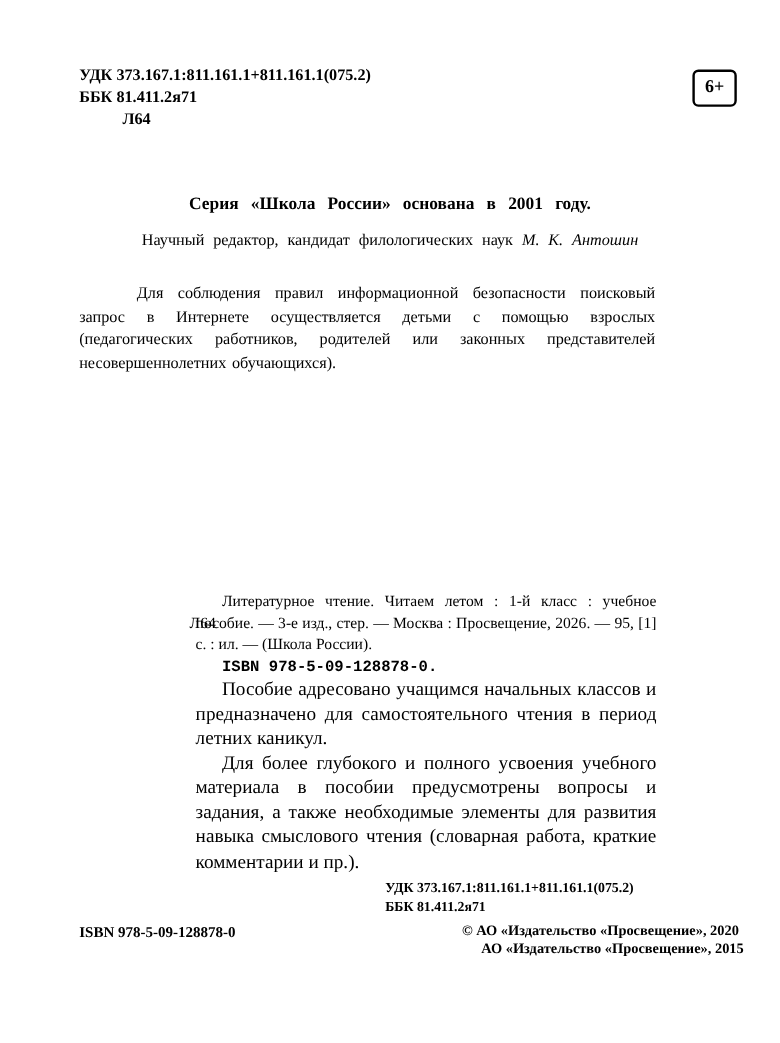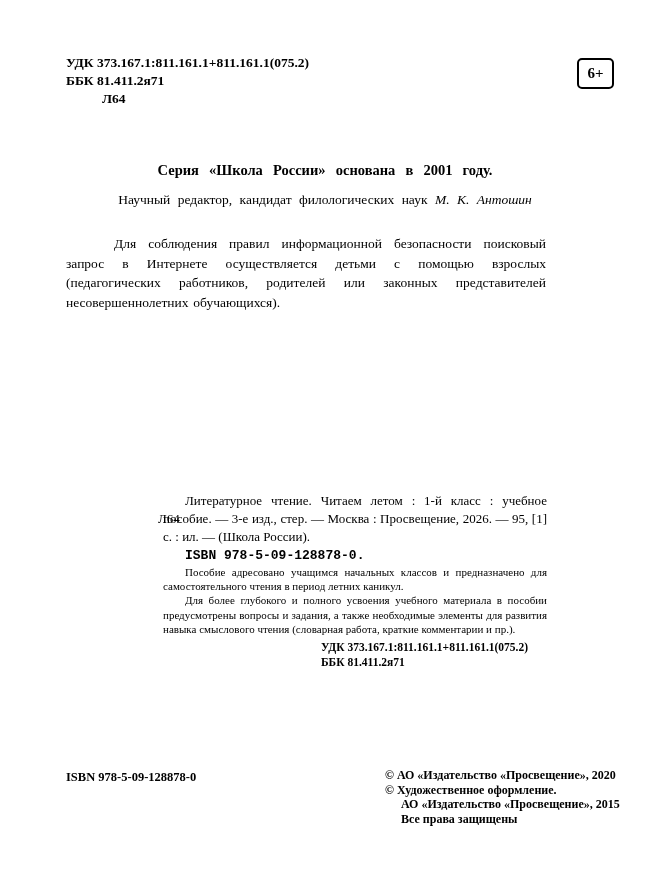--- a/index.html
+++ b/index.html
@@ -36,21 +36,21 @@
     font-size: 13.5px; line-height: 1.45;
     text-align: justify; text-indent: 48px; word-spacing: 0.1em;
   }
 
   
   .catalog { left: 163px; top: 492px; width: 384px; }
   .bib { position: relative; font-size: 13px; line-height: 1.38;
          text-align: justify; text-indent: 22px; }
   .bib .mark { position: absolute; left: -27px; top: 1.38em; font-weight: normal; }
   .isbn-line { font-size: 13px; line-height: 1.5; text-indent: 22px; font-weight: bold; font-family: Liberation Mono, monospace; }
-  .annot { font-size: 11px; line-height: 1.28; text-align: justify; text-indent: 22px; }
+  .annot { font-size: 16px; line-height: 1.28; text-align: justify; text-indent: 22px; }
   .card-codes { font-weight: bold; font-size: 11.5px; line-height: 1.35;
                 padding-left: 158px; white-space: nowrap; margin-top: 4px; }
 
   
   .footer-isbn { left: 66px; top: 770px; font-weight: bold; font-size: 12.5px; }
   .footer-copy { left: 385px; top: 768px; font-weight: bold; font-size: 12px; line-height: 1.22; }
   .footer-copy .cont { padding-left: 16px; }
 </style>
 </head>
 <body>
@@ -85,16 +85,14 @@
   <div class="card-codes">
     <div>УДК  373.167.1:811.161.1+811.161.1(075.2)</div>
     <div>ББК  81.411.2я71</div>
   </div>
 </div>
 
 <div class="abs footer-isbn">ISBN 978-5-09-128878-0</div>
 
 <div class="abs footer-copy">
   <div>© АО «Издательство «Просвещение», 2020</div>
-  <div>© Художественное оформление.</div>
   <div class="cont">АО «Издательство «Просвещение», 2015</div>
-  <div class="cont">Все права защищены</div>
 </div>
 
 </body></html>

